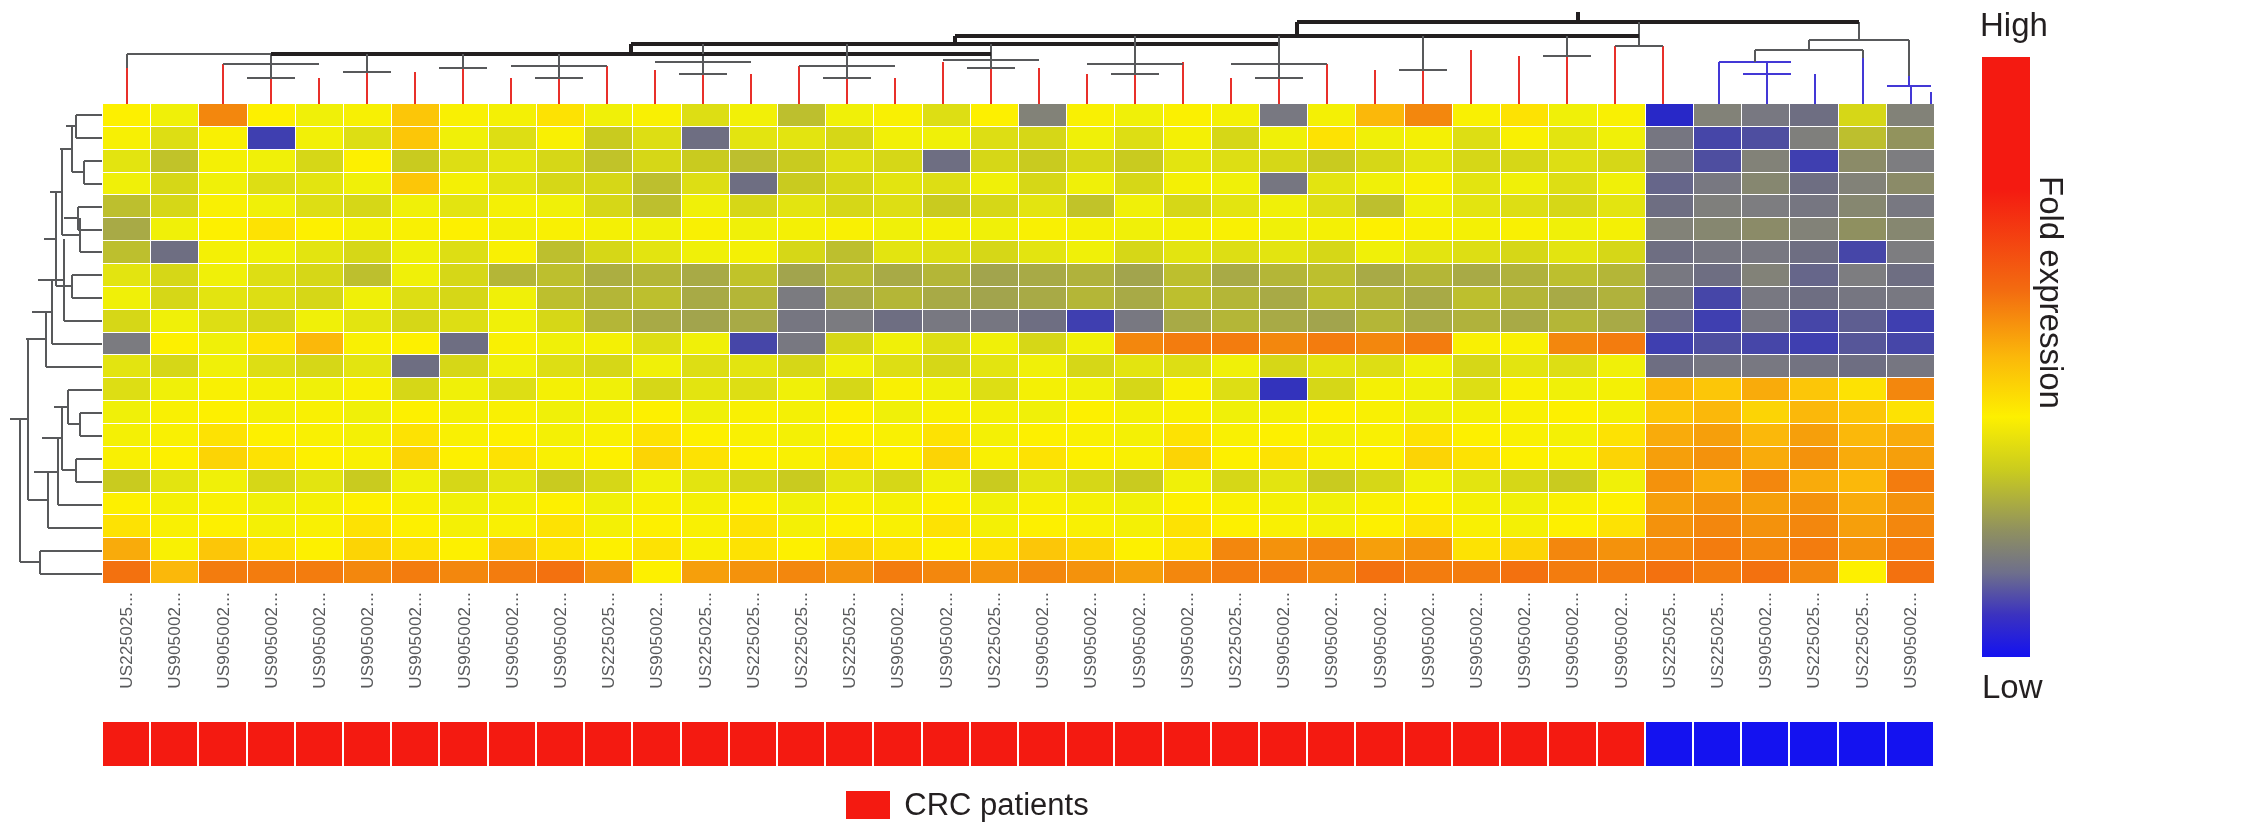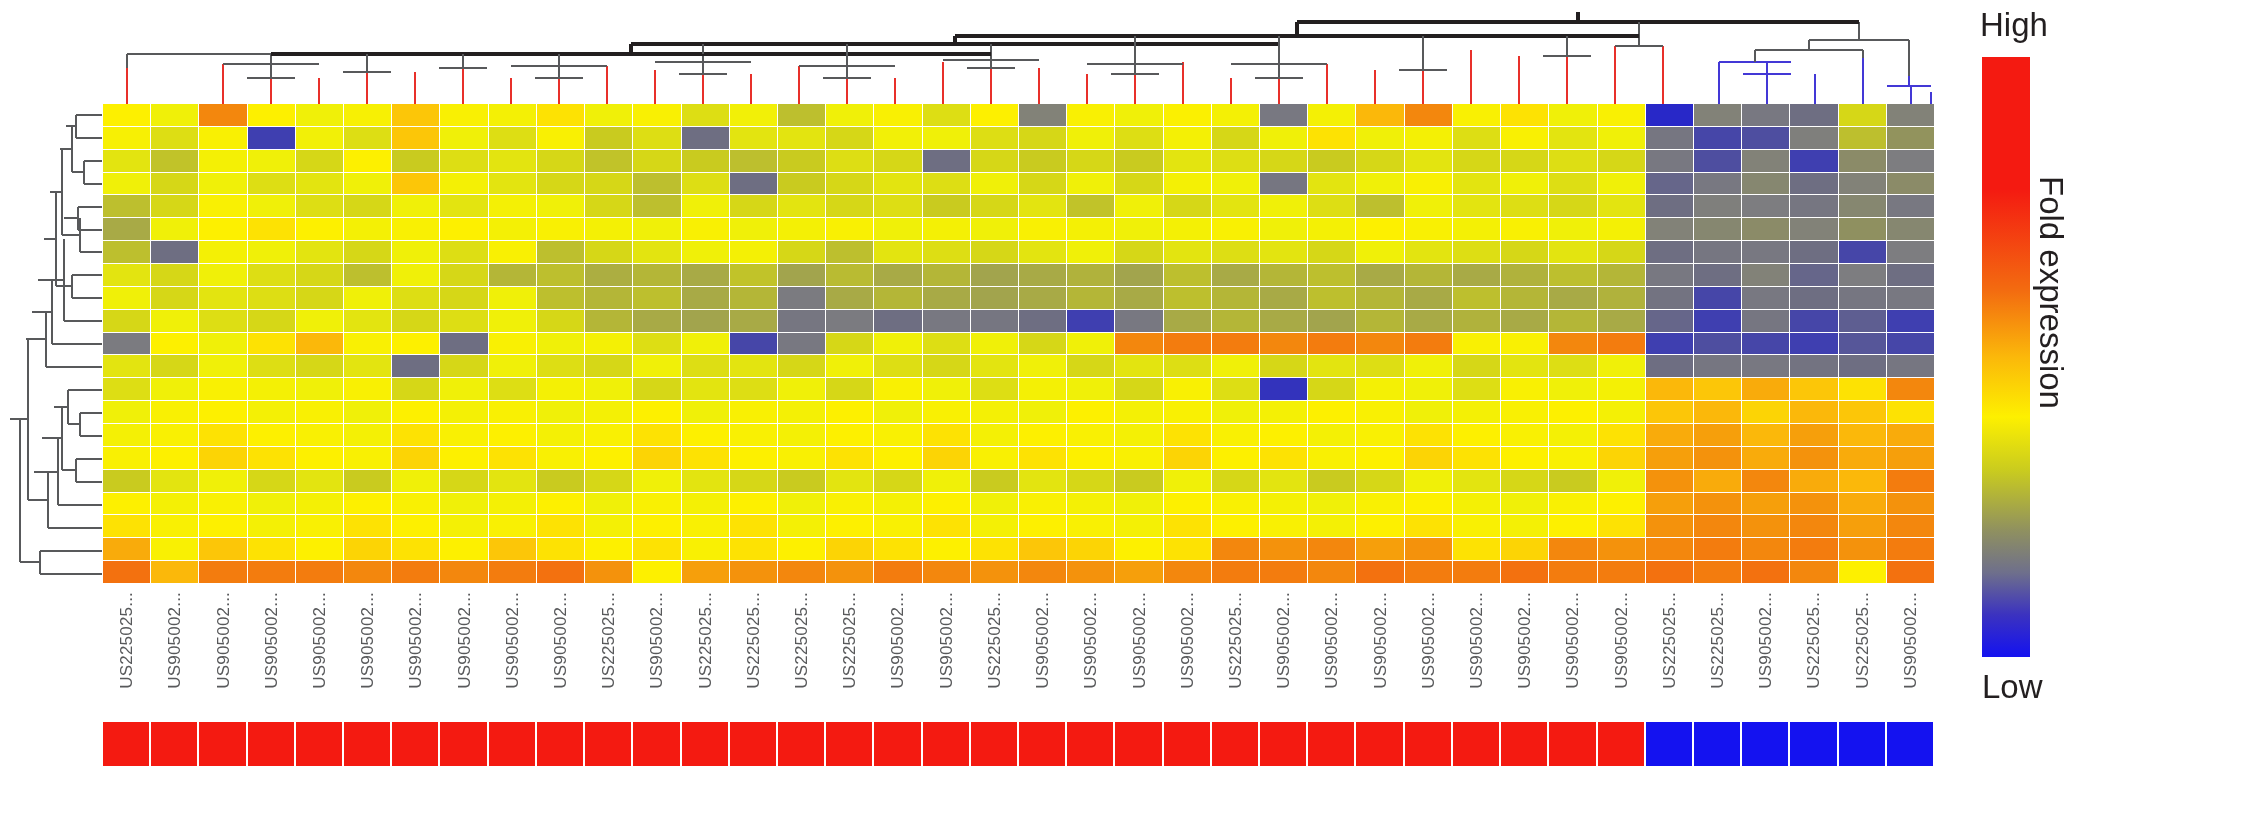--- a/index.html
+++ b/index.html
@@ -1307,20 +1307,24 @@
       <div class="group-cell" style="background: rgb(244, 26, 17);"></div>
       <div class="group-cell" style="background: rgb(20, 18, 240);"></div>
       <div class="group-cell" style="background: rgb(20, 18, 240);"></div>
       <div class="group-cell" style="background: rgb(20, 18, 240);"></div>
       <div class="group-cell" style="background: rgb(20, 18, 240);"></div>
       <div class="group-cell" style="background: rgb(20, 18, 240);"></div>
       <div class="group-cell" style="background: rgb(20, 18, 240);"></div>
     </div>
 
   <div id="legend">
+      <div class="legend-item">
+        <div class="legend-swatch" style="background: rgb(244, 26, 17);"></div>
+        <div class="legend-text">CRC patients</div>
+      </div>
     </div>
 
   <div id="colorbar-group">
     <div id="cb-high">High</div>
     <div id="cb-bar"></div>
     <div id="cb-low">Low</div>
     <div id="cb-title">Fold expression</div>
   </div>
 
 </div>

